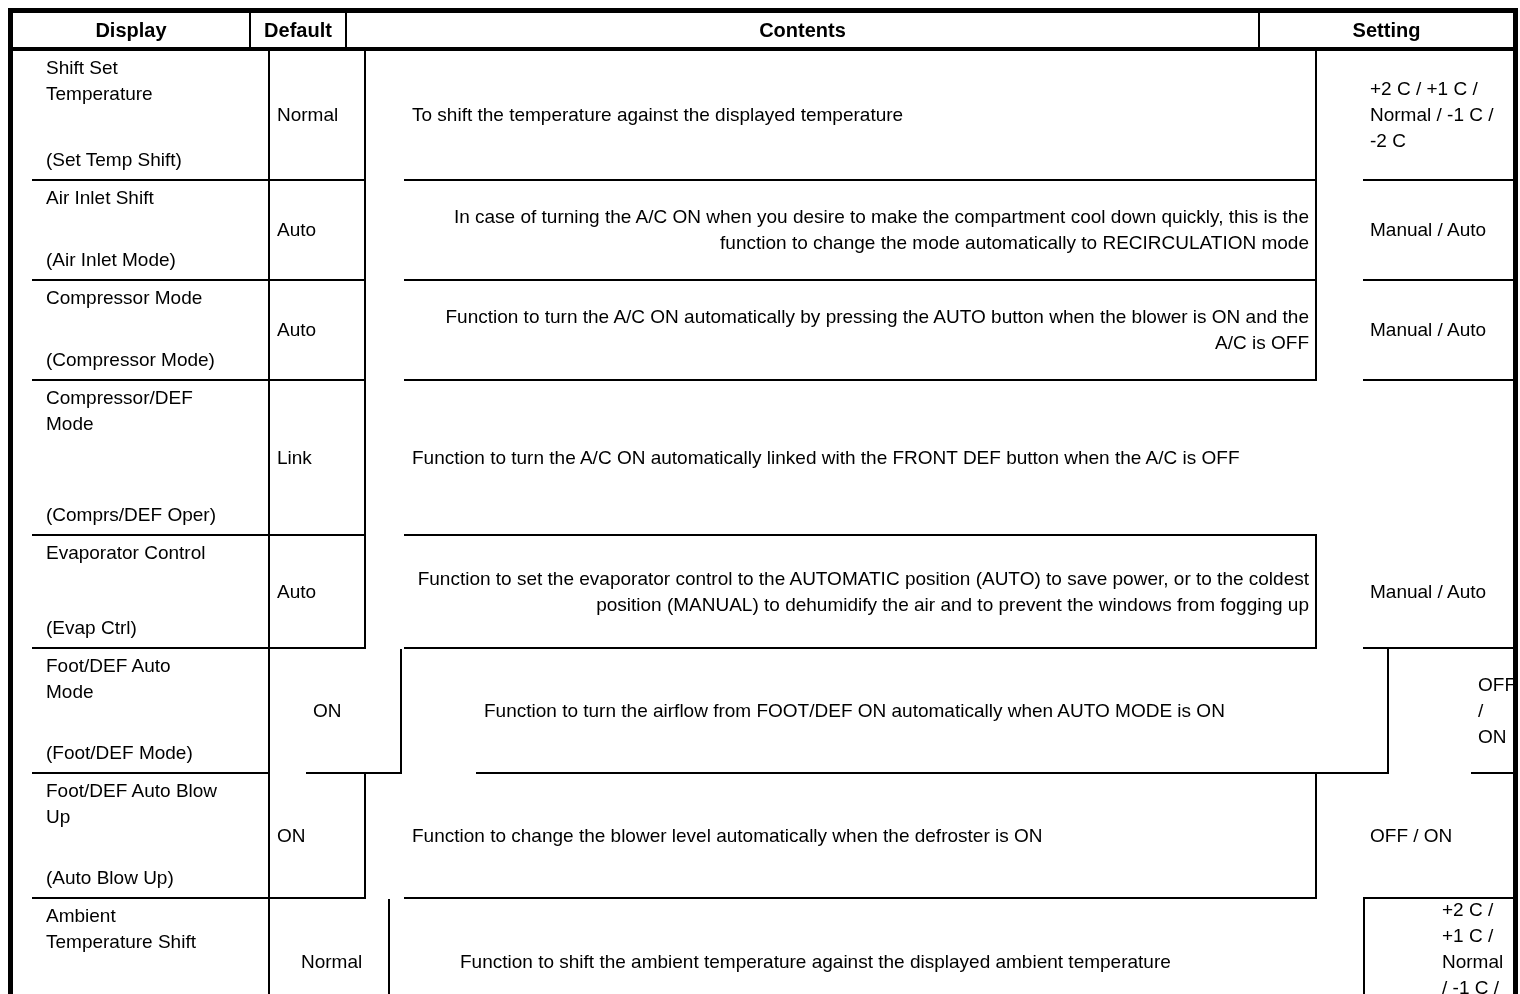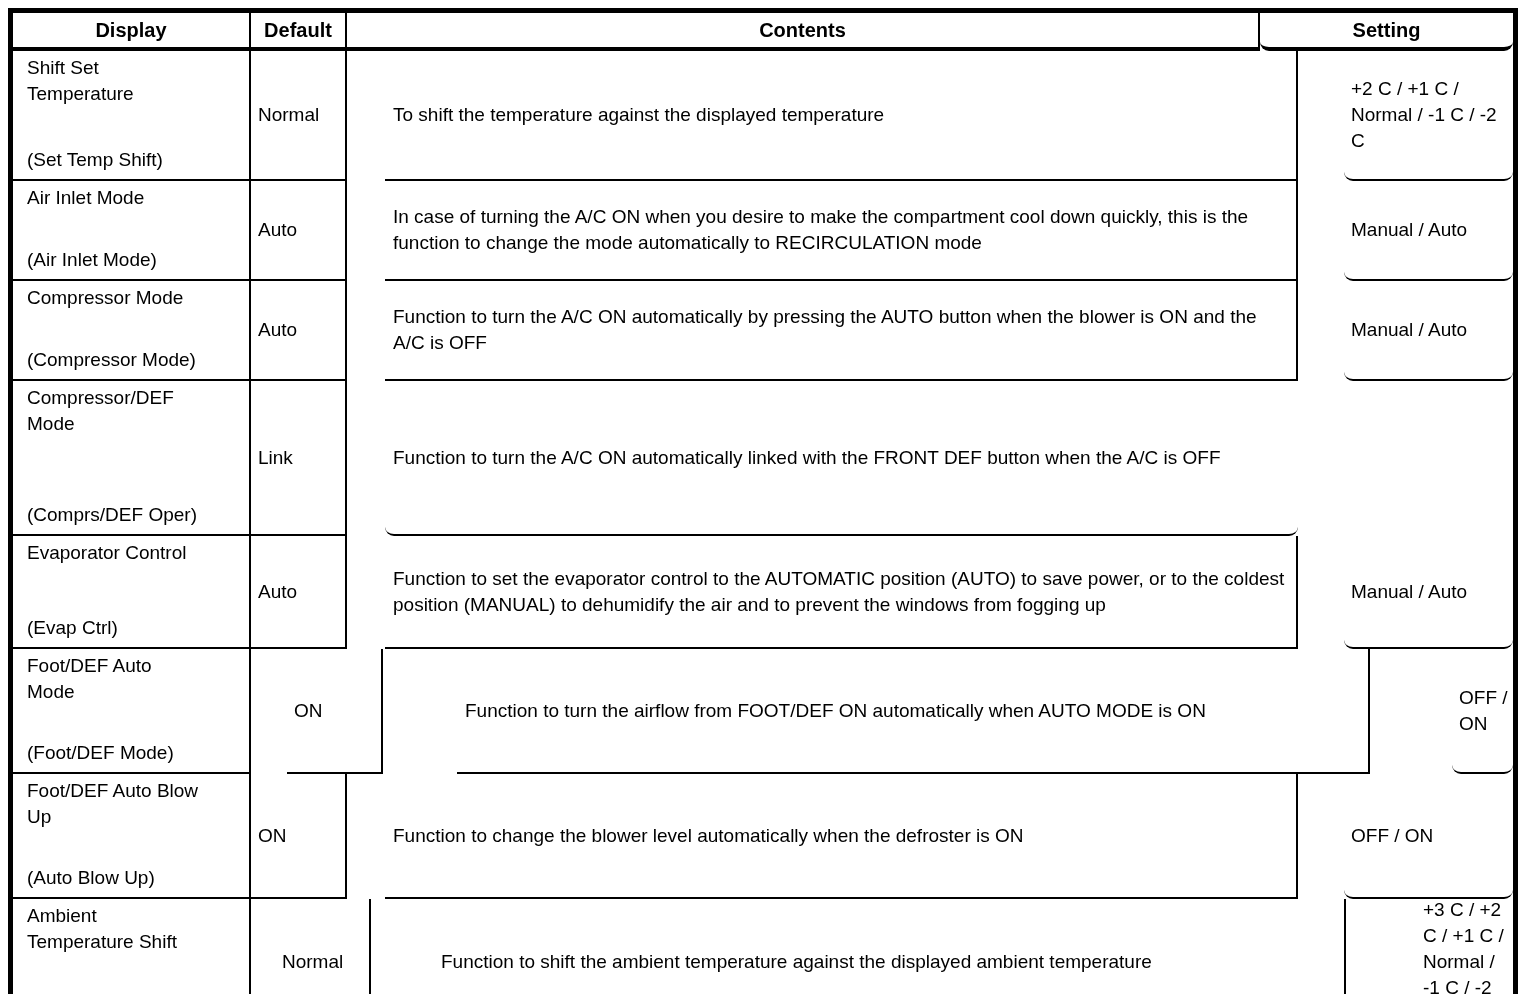--- a/index.html
+++ b/index.html
@@ -29,27 +29,27 @@
     display: flex;
     flex-direction: row;
     box-sizing: border-box;
   }
   .td {
     box-sizing: border-box;
     border-right: 2px solid #000;
     border-bottom: 2px solid #000;
     overflow: hidden;
   }
-  .td:last-child { border-right: none; border-radius: 9px; }
+  .td:last-child { border-right: none; }
   .tr:last-child .td { border-bottom: none; }
 
   
   .c1 { width: 238px; flex: 0 0 238px; }
   .c2 { width: 96px;  flex: 0 0 96px; }
-  .c3 { width: 913px; flex: 0 0 913px; }
+  .c3 { width: 913px; flex: 0 0 913px; text-align: right; }
   .c4 { flex: 1 1 auto; }
 
   
   .tr.head { height: 38px; }
   .tr.head .td {
     border-bottom: 4px solid #000;
     display: flex;
     align-items: center;
     justify-content: center;
     font-weight: bold;
@@ -66,20 +66,21 @@
   .tr.r7 { height: 125px; }
   .tr.r8 { height: 126px; gap: 24px; }
 
   .tr.body .td { font-size: 19px; line-height: 26px; }
 
   .cell-display {
     display: flex;
     flex-direction: column;
     justify-content: space-between;
     padding: 4px 4px 6px 14px;
+    margin-left: 19px;
   }
   .disp-name { white-space: pre-line; }
   .disp-code { white-space: nowrap; }
 
   .cell-default {
     display: flex;
     align-items: center;
     padding-left: 7px;
   }
   .cell-contents {
@@ -113,21 +114,21 @@
 Temperature</span>
       <span class="disp-code">(Set Temp Shift)</span>
     </div>
     <div class="td c2 cell-default">Normal</div>
     <div class="td c3 cell-contents">To shift the temperature against the displayed temperature</div>
     <div class="td c4 cell-setting">+2 C / +1 C / Normal / -1 C / -2 C</div>
   </div>
 
   <div class="tr body r2">
     <div class="td c1 cell-display">
-      <span class="disp-name">Air Inlet Mode</span>
+      <span class="disp-name">Air Inlet Shift</span>
       <span class="disp-code">(Air Inlet Mode)</span>
     </div>
     <div class="td c2 cell-default">Auto</div>
     <div class="td c3 cell-contents">In case of turning the A/C ON when you desire to make the compartment cool down quickly, this is the function to change the mode automatically to RECIRCULATION mode</div>
     <div class="td c4 cell-setting">Manual / Auto</div>
   </div>
 
   <div class="tr body r3">
     <div class="td c1 cell-display">
       <span class="disp-name">Compressor Mode</span>

